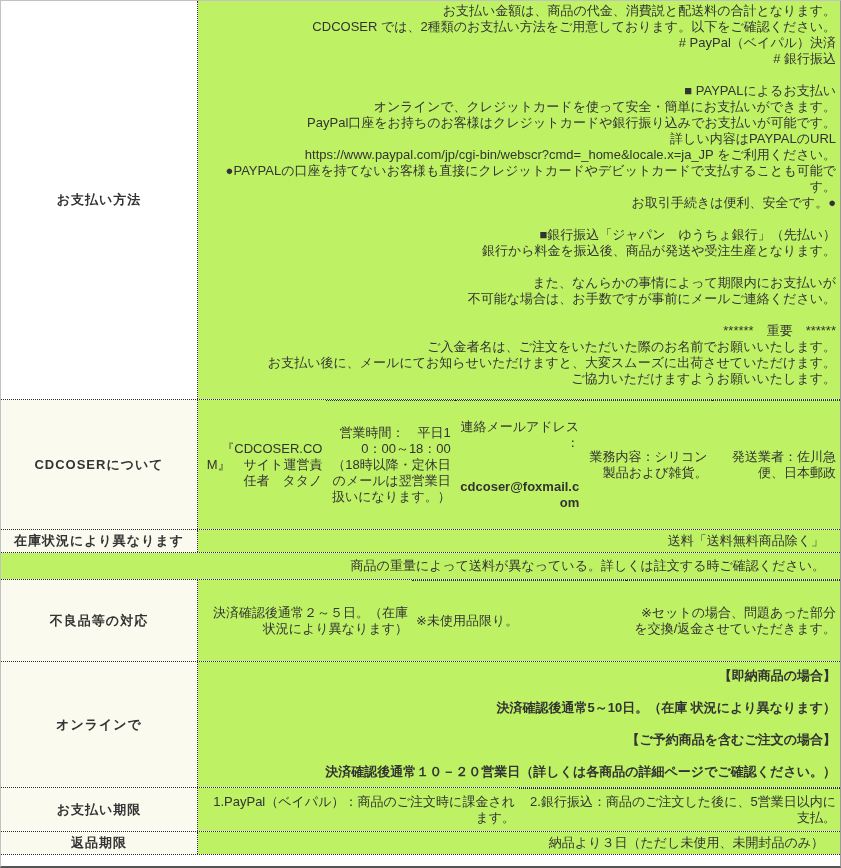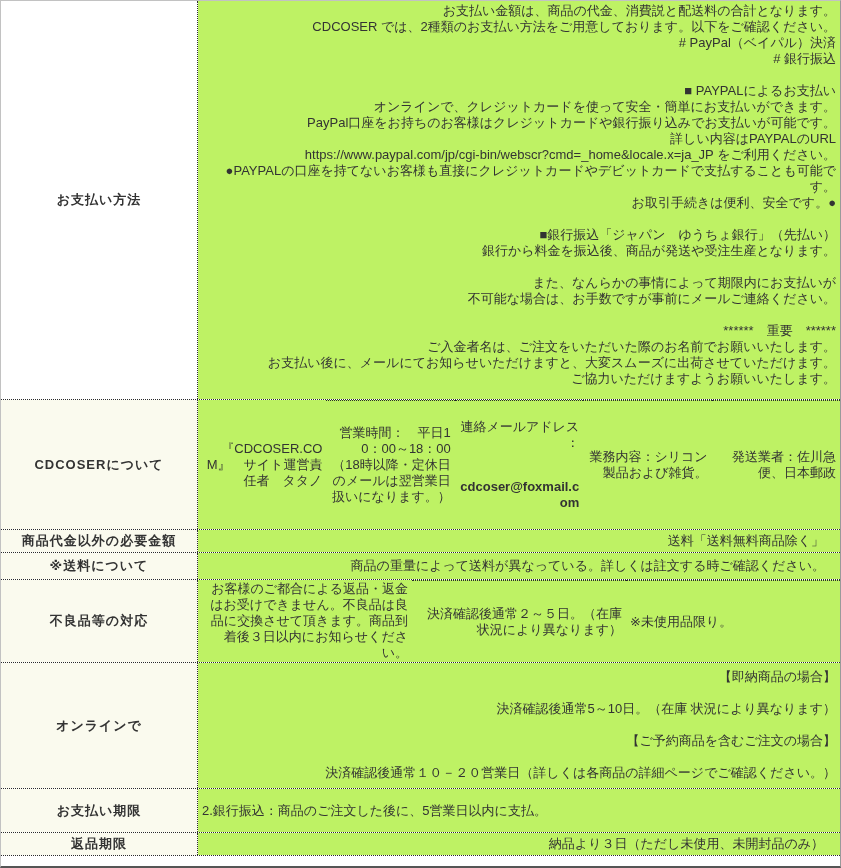--- a/index.html
+++ b/index.html
@@ -70,21 +70,21 @@
   .r2{min-height:23px;}
   .r3{min-height:27px;}
   .r4{min-height:82px;}
   .r5{min-height:126px;}
   .r6{min-height:44px;}
   .r7{min-height:20px;}
   .r8{min-height:18px;}
   .r1 .subcell{min-height:26px;}
   .r4 .subcell{padding:1px 4px;min-height:16px;}
   .r4 .sub-first{min-height:33px;}
-  .r5 .content-cell{padding:6px 4px;}
+  .r5 .content-cell{padding:6px 4px;font-weight:bold;}
   .r6 .subcell{min-height:22px;padding:3px 4px;}
   .r2 .content-cell,.r7 .content-cell{padding:3px 16px;}
   .r3 .content-cell{padding:5px 15px;}
 </style>
 </head>
 <body>
 
 <div class="shop-table">
 
   <div class="row r0">
@@ -122,52 +122,52 @@
       <div class="subcell">
           <span>連絡メールアドレス ： </span>
           <span class="email">cdcoser@foxmail.com</span>
         </div>
       <div class="subcell">業務内容：シリコン製品および雑貨。</div>
       <div class="subcell">発送業者：佐川急便、日本郵政</div>
     </div>
   </div>
 
   <div class="row r2">
-    <div class="label-cell">商品代金以外の必要金額</div>
+    <div class="label-cell">在庫状況により異なります</div>
     <div class="content-cell">送料「送料無料商品除く」</div>
   </div>
 
   <div class="row r3">
-    <div class="label-cell">※送料について</div>
     <div class="content-cell">商品の重量によって送料が異なっている。詳しくは註文する時ご確認ください。</div>
   </div>
 
   <div class="row r4">
     <div class="label-cell">不良品等の対応</div>
     <div class="content-cell subcol">
-      <div class="subcell sub-first">お客様のご都合による返品・返金はお受けできません。不良品は良品に交換させて頂きます。商品到着後３日以内にお知らせください。</div>
       <div class="subcell">決済確認後通常２～５日。（在庫状況により異なります）</div>
       <div class="subcell">※未使用品限り。</div>
+      <div class="subcell">※セットの場合、問題あった部分を交換/返金させていただきます。</div>
     </div>
   </div>
 
   <div class="row r5">
     <div class="label-cell">オンラインで</div>
     <div class="content-cell multiline">【即納商品の場合】
 
 決済確認後通常5～10日。（在庫 状況により異なります）
 
 【ご予約商品を含むご注文の場合】
 
 決済確認後通常１０－２０営業日（詳しくは各商品の詳細ページでご確認ください。）</div>
   </div>
 
   <div class="row r6">
     <div class="label-cell">お支払い期限</div>
     <div class="content-cell subcol">
+      <div class="subcell">1.PayPal（ベイパル）：商品のご注文時に課金されます。</div>
       <div class="subcell">2.銀行振込：商品のご注文した後に、5営業日以内に支払。</div>
     </div>
   </div>
 
   <div class="row r7">
     <div class="label-cell">返品期限</div>
     <div class="content-cell">納品より３日（ただし未使用、未開封品のみ）</div>
   </div>
 
   <div class="row r8">

